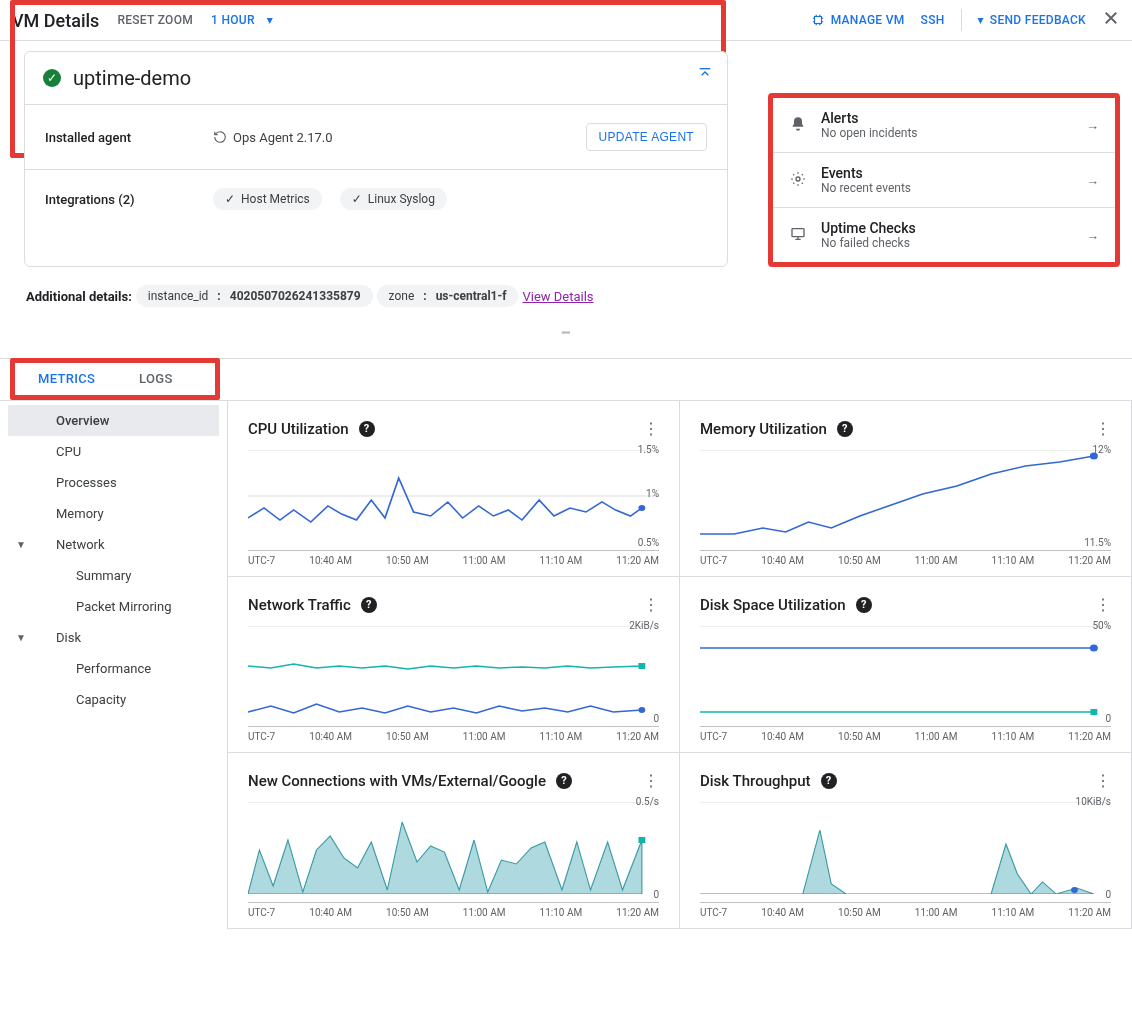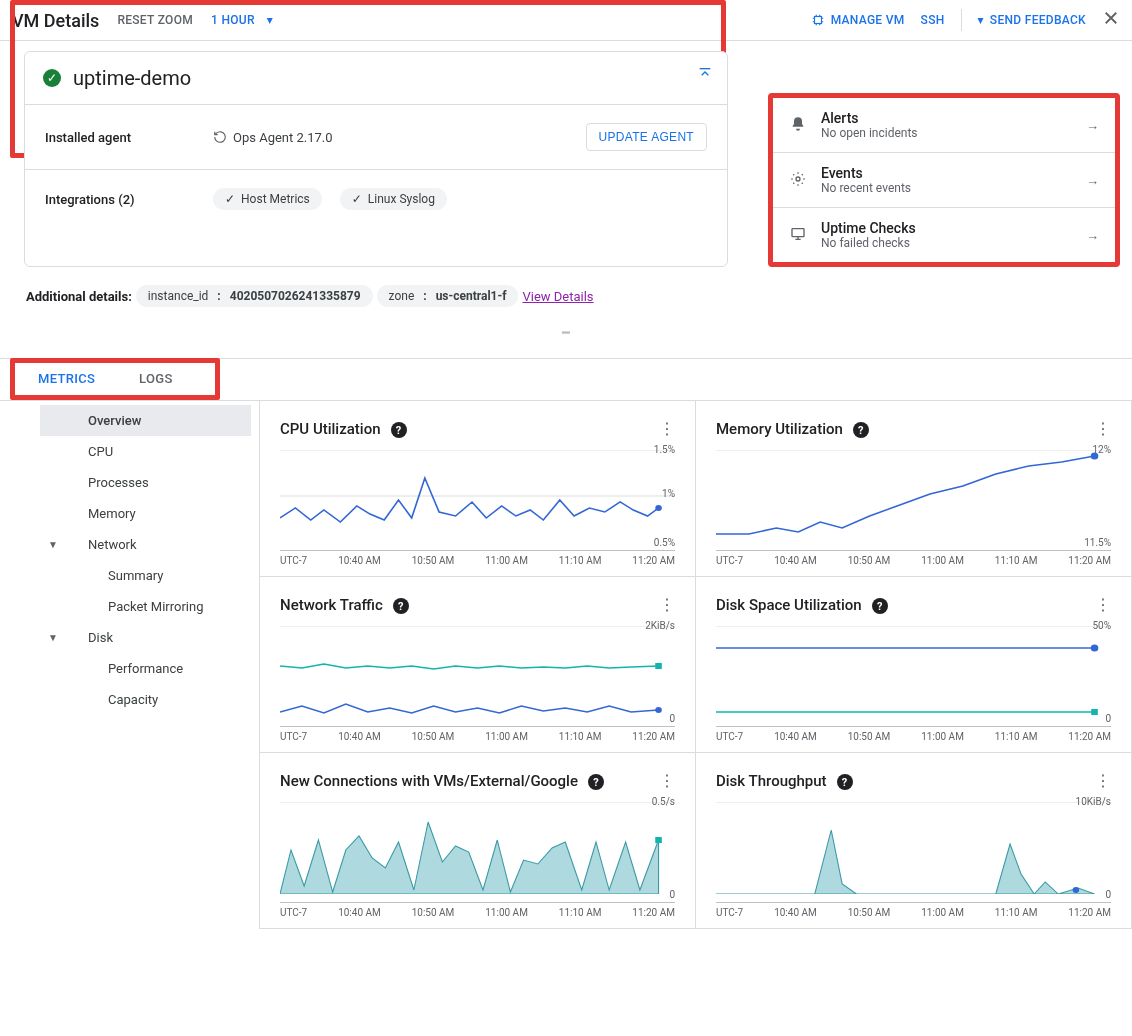--- a/index.html
+++ b/index.html
@@ -30,29 +30,29 @@
   .status-title { font-size: 14px; font-weight: 500; }
   .status-sub { font-size: 12px; color: #5f6368; }
   .status-arrow { margin-left: auto; color: #5f6368; }
   .details-row { margin: 18px 26px; display: flex; align-items: center; gap: 4px; font-size: 13px; }
   .view-details { color: #8e24aa; text-decoration: underline; cursor: pointer; }
   .content { margin-top: 18px; border-top: 1px solid #dadce0; }
   .tabs { display: flex; gap: 28px; padding: 0 30px; border-bottom: 1px solid #dadce0; align-items: flex-end; }
   .tab { padding: 12px 8px; font-size: 13px; font-weight: 500; color: #5f6368; cursor: pointer; letter-spacing: .3px; border-bottom: 2px solid transparent; }
   .tab.active { color: #1a73e8; border-bottom-color: #1a73e8; }
   .main-row { display: flex; }
-  .sidebar { width: 228px; border-right: 1px solid #dadce0; padding: 4px 8px; margin-left: 32px; }
+  .sidebar { width: 228px; border-right: 1px solid #dadce0; padding: 4px 8px; }
   .sb-item { padding: 8px 16px 8px 48px; font-size: 13px; color: #3c4043; cursor: pointer; position: relative; }
   .sb-item.active { background: #e8eaed; font-weight: 500; }
   .sb-group { padding: 8px 16px 8px 28px; font-size: 13px; color: #3c4043; cursor: pointer; display: flex; align-items: center; gap: 8px; position: relative; }
   .sb-group .caret { position: absolute; left: 8px; color: #5f6368; font-size: 10px; }
   .sb-child { padding: 8px 16px 8px 68px; font-size: 13px; color: #3c4043; cursor: pointer; }
   .charts { flex: 1; display: grid; grid-template-columns: 1fr 1fr; gap: 0; }
   .chart-card { border-bottom: 1px solid #dadce0; border-right: 1px solid #dadce0; padding: 18px 20px 10px 20px; }
-  .chart-head { display: flex; align-items: flex-end; gap: 10px; margin-bottom: 12px; }
+  .chart-head { display: flex; align-items: center; gap: 10px; margin-bottom: 12px; }
   .chart-title { font-size: 15px; font-weight: 500; }
   .help-icon { width: 16px; height: 16px; border-radius: 50%; background: #202124; color: #fff; display: flex; align-items: center; justify-content: center; font-size: 11px; font-weight: 700; }
   .menu-dots { margin-left: auto; color: #5f6368; cursor: pointer; font-size: 16px; }
   .chart-body { position: relative; height: 96px; }
   .chart-body svg { width: 100%; height: 92px; }
   .ylab { position: absolute; right: 0; font-size: 10px; color: #5f6368; }
   .xaxis { display: flex; justify-content: space-between; font-size: 10px; color: #5f6368; margin-top: 4px; border-top: 1px solid #c0c0c0; padding-top: 4px; }
   .hl-top { position: absolute; border: 5px solid #e53935; border-radius: 2px; pointer-events: none; }
   .wrap { position: relative; }
   svg.mini { width: 14px; height: 14px; }

